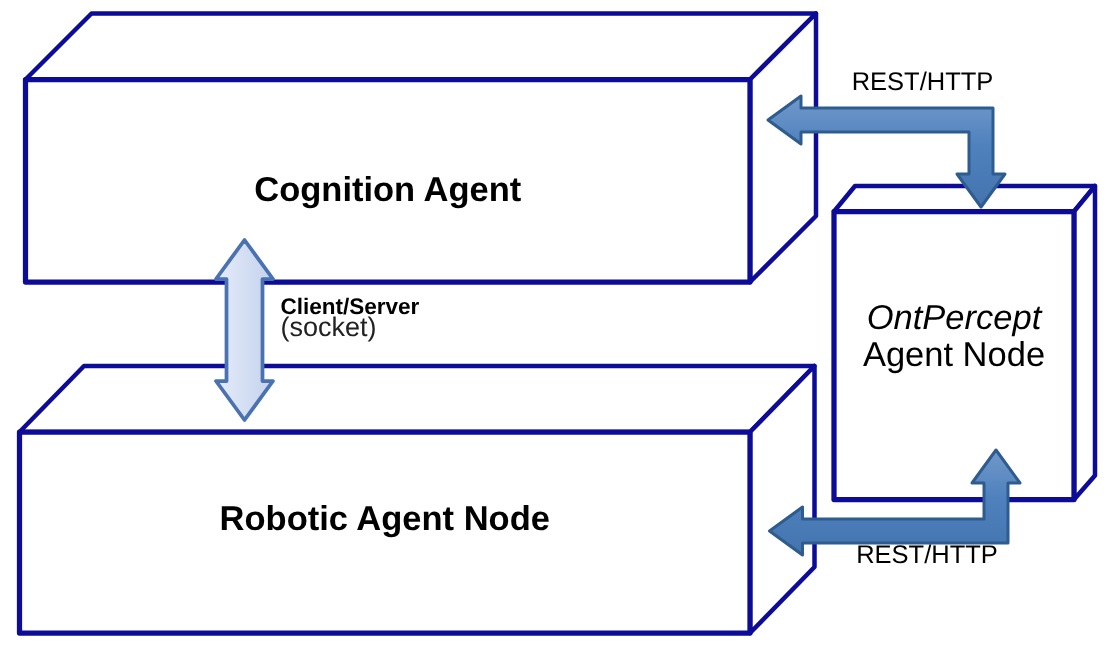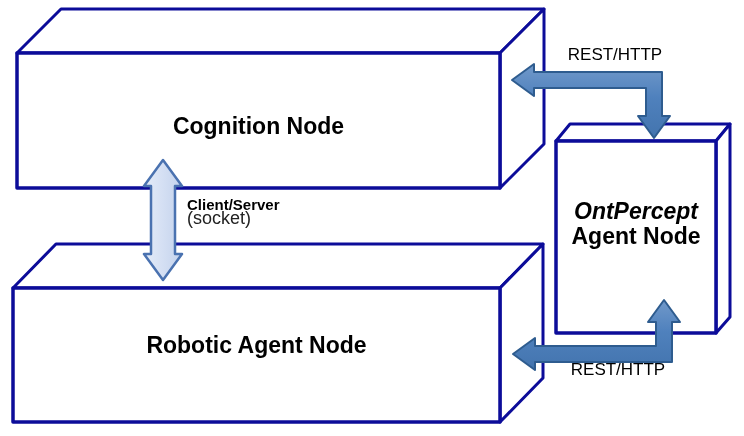--- a/index.html
+++ b/index.html
@@ -26,21 +26,21 @@
   .node-label{
     display:flex;align-items:center;justify-content:center;
     font-weight:bold;font-size:23px;
   }
   .lbl-cognition{left:17px;top:53px;width:483px;height:135px;padding-top:12px;box-sizing:border-box;}
   .lbl-robotic{left:13px;top:288px;width:487px;height:115px;}
   .lbl-ontpercept{
     left:556px;top:141px;width:160px;height:192px;
     display:flex;flex-direction:column;align-items:center;justify-content:center;
     padding-bottom:26px;box-sizing:border-box;
-    font-weight:bold;font-size:23px;line-height:25px;text-align:left;
+    font-weight:normal;font-size:23px;line-height:25px;text-align:left;
   }
   .lbl-ontpercept .line1{font-style:italic;}
   .edge-label{font-weight:normal;font-size:17px;text-align:center;}
   .lbl-rest-top{left:545px;top:45px;width:140px;}
   .lbl-rest-bottom{left:548px;top:360px;width:140px;}
   .lbl-client-server{left:187px;top:196px;font-weight:bold;font-size:15px;}
   .lbl-socket{left:187px;top:208px;font-size:18px;color:#222222;text-align:center;}
 </style>
 </head>
 <body>
@@ -79,21 +79,21 @@
       <polygon class="face front" points="556,141 716,141 716,333 556,333"></polygon>
     </g>
 
     <path class="varrow" d="M163,160 L182,186 L175,186 L175,254 L182,254 L163,280 L144,254 L151,254 L151,186 L144,186 Z"></path>
 
     <path class="elbow" d="M512,80 L534,64 L534,72 L662,72 L662,116 L670,116 L654,138 L638,116 L646,116 L646,88 L534,88 L534,96 Z"></path>
 
     <path class="elbow" d="M513,354 L535,338 L535,346 L656,346 L656,322 L648,322 L664,300 L680,322 L672,322 L672,362 L535,362 L535,370 Z"></path>
   </svg>
 
-  <div class="label node-label lbl-cognition">Cognition Node</div>
+  <div class="label node-label lbl-cognition">Cognition Agent</div>
 
   <div class="label node-label lbl-robotic">Robotic Agent Node</div>
 
   <div class="label lbl-ontpercept">
     <span class="line1">OntPercept</span>
     <span class="line2">Agent Node</span>
   </div>
 
   <div class="label edge-label lbl-rest-top">REST/HTTP</div>
 

